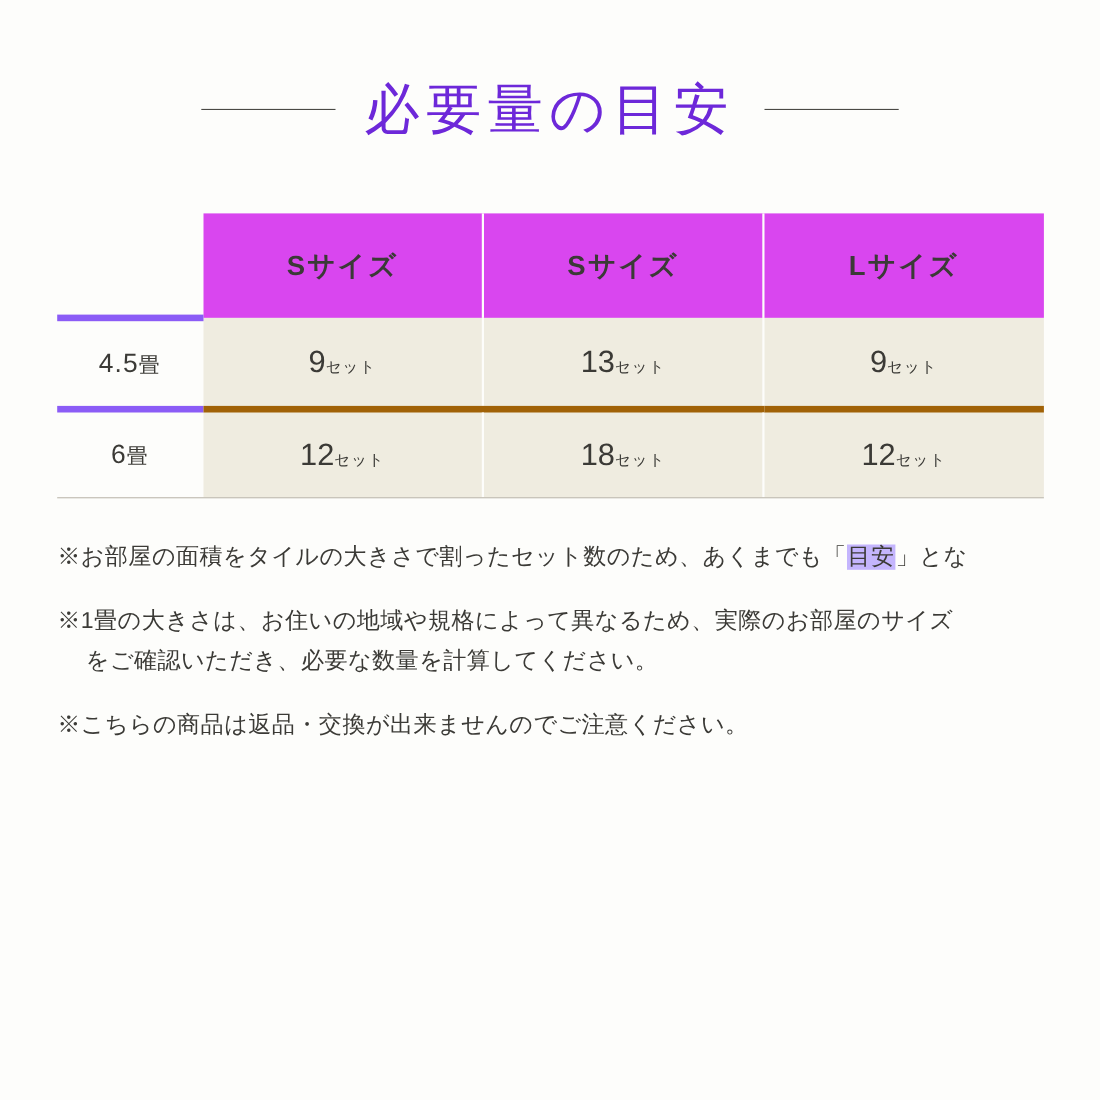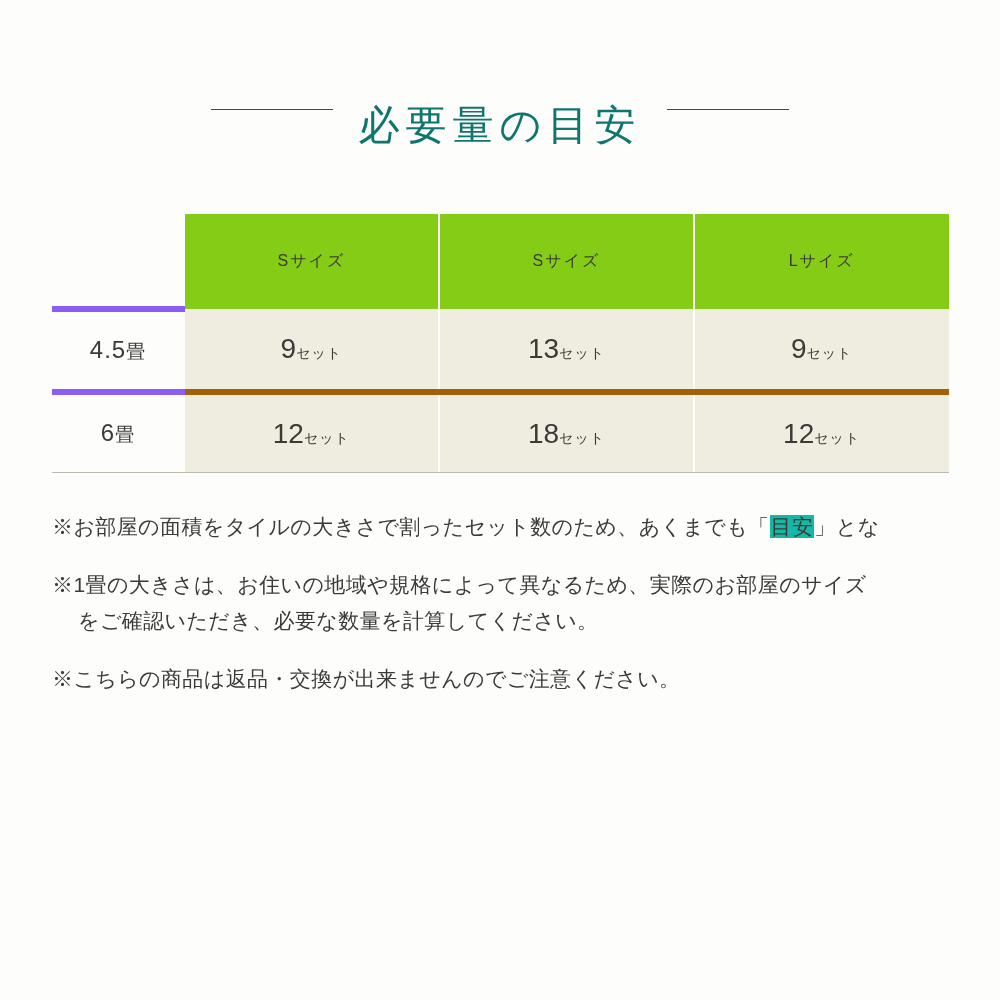--- a/index.html
+++ b/index.html
@@ -28,26 +28,25 @@
     justify-content: center;
     gap: 26px;
     padding-top: 66px;
   }
   .title-rule {
     width: 122px;
     height: 1px;
     background: #4a4944;
   }
   .title-text {
-    font-size: 41px;
+    font-size: 50px;
     letter-spacing: 6px;
-    color: #0f766e;
+    color: #6d28d9;
     font-weight: 400;
     white-space: nowrap;
-    margin-top: 32px;
   }
 
   
   .table-wrap {
     margin: 61px auto 0 auto;
     width: 897px;
   }
   table.req-table {
     border-collapse: collapse;
     width: 100%;
@@ -63,25 +62,25 @@
     margin: 0;
     text-align: center;
     vertical-align: middle;
   }
 
   .head-empty {
     background: transparent;
     height: 92px;
   }
   .head-cell {
-    background: #84cc16;
+    background: #d946ef;
     height: 92px;
-    font-size: 16px;
+    font-size: 25px;
     letter-spacing: 2px;
-    font-weight: 400;
+    font-weight: 700;
     color: #3b3a36;
     border-right: 2px solid #fdfdfb;
   }
   .head-cell.last { border-right: none; }
 
   .row-label {
     height: 77px;
     font-size: 24px;
     letter-spacing: 1px;
     color: #3b3a36;
@@ -127,21 +126,21 @@
     line-height: 1.72;
     color: #3b3a36;
     margin-bottom: 22px;
     letter-spacing: 0.4px;
   }
   .note .indent {
     display: block;
     padding-left: 26px;
   }
   .hl {
-    background: #14b8a6;
+    background: #c4b5fd;
     padding: 0 1px;
   }
 </style>
 </head>
 <body>
 
 <div class="page">
 
   <div class="title-block">
     <span class="title-rule"></span>

